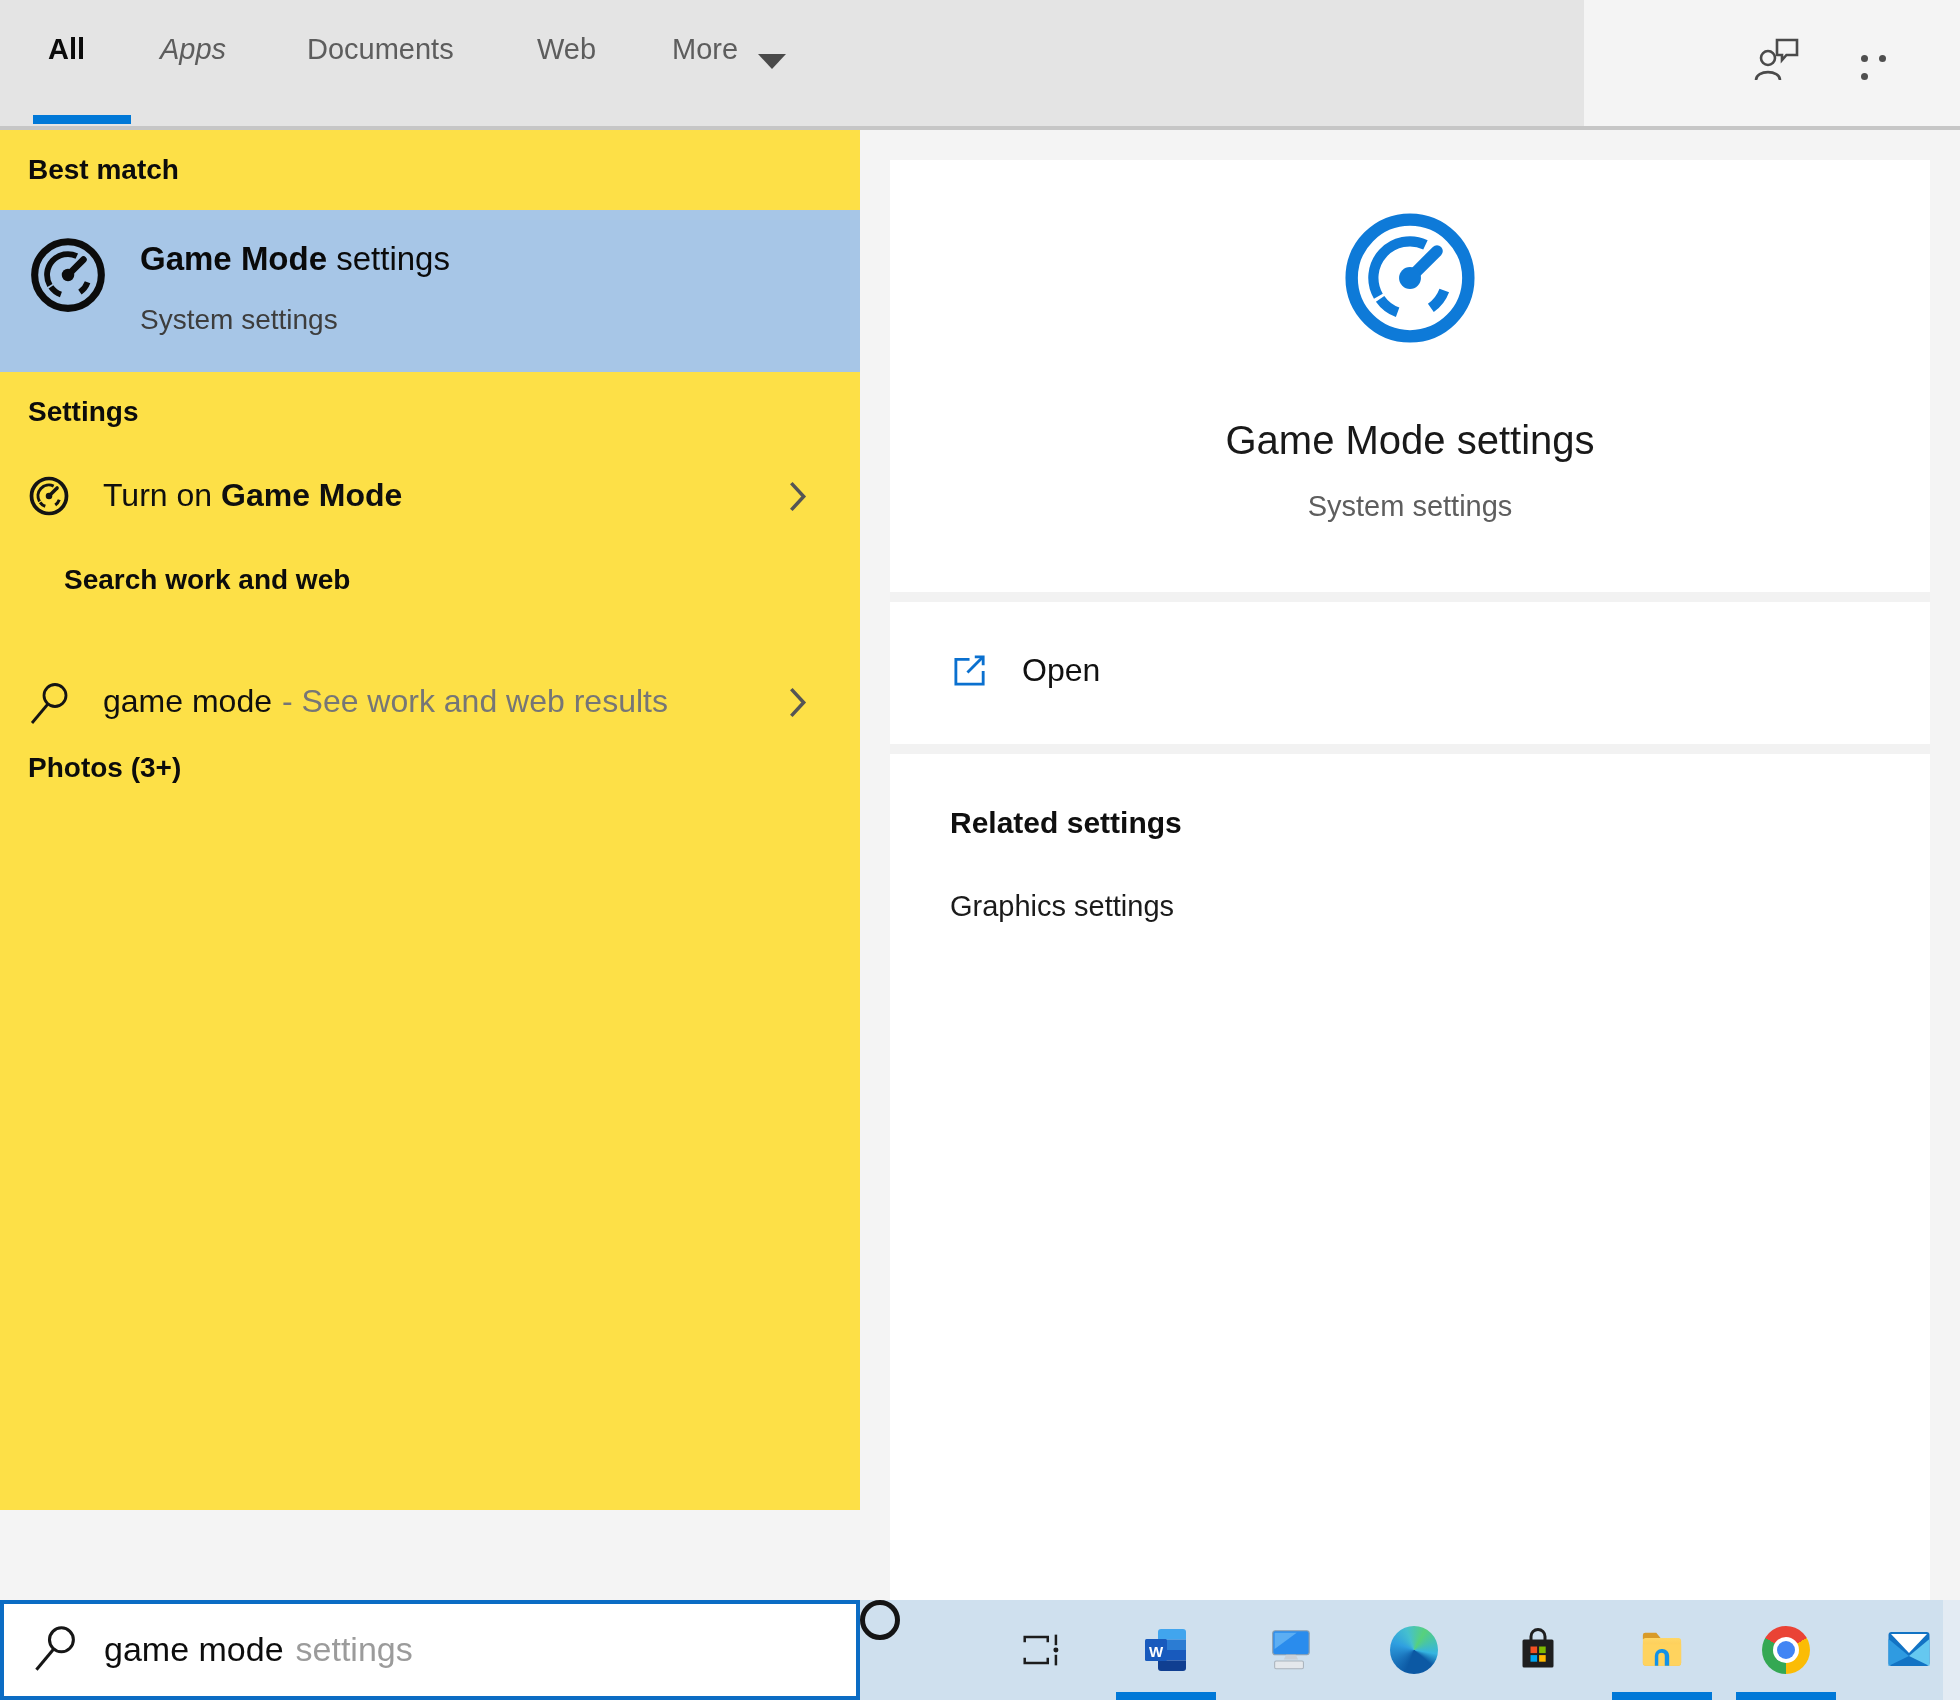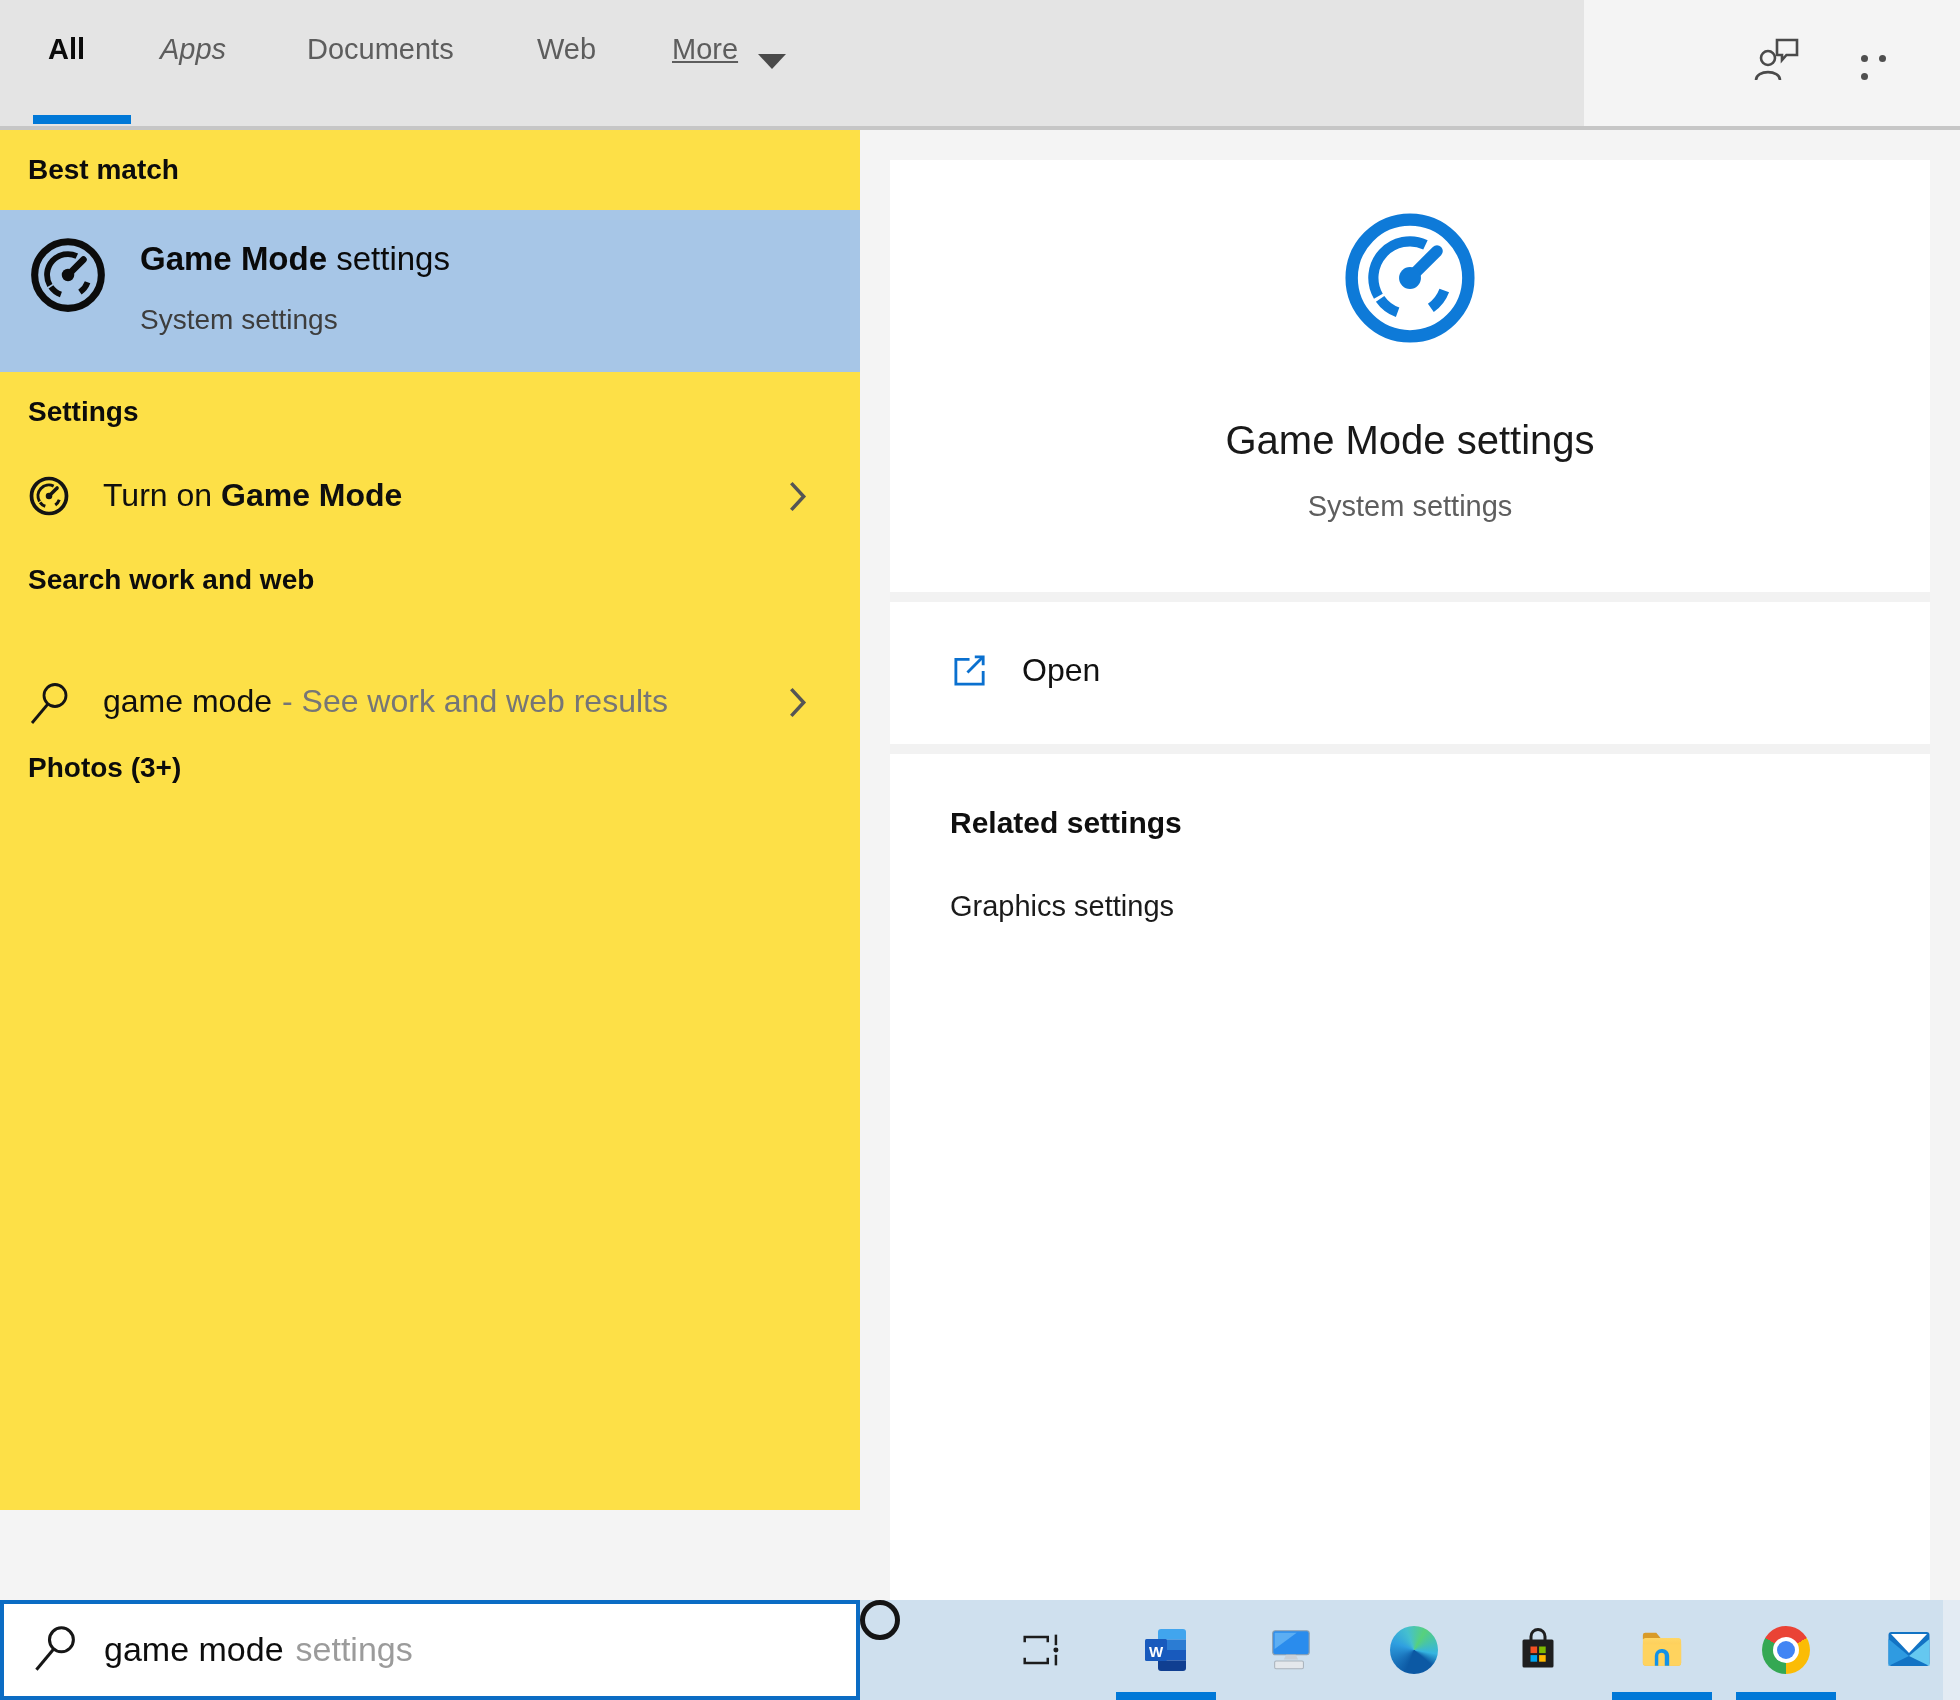--- a/index.html
+++ b/index.html
@@ -6,21 +6,21 @@
   #screen{position:relative;width:1960px;height:1700px;background:#f4f4f4;
           font-family:"Liberation Sans",sans-serif;overflow:hidden;}
 
   
   #header{position:absolute;left:0;top:0;width:1584px;height:126px;background:#e4e4e4;}
   .tab{position:absolute;top:33px;font-size:29px;color:#5d5d5d;cursor:default;}
   #tab-all{left:48px;color:#0b0b0b;font-weight:700;}
   #tab-apps{left:160px;font-style:italic;}
   #tab-documents{left:307px;}
   #tab-web{left:537px;}
-  #tab-more{left:672px;text-decoration:underline;}
+  #tab-more{left:672px;}
   #more-caret{position:absolute;left:758px;top:54px;width:0;height:0;
       border-left:14px solid transparent;border-right:14px solid transparent;
       border-top:15px solid #4a4a4a;}
   #all-underline{position:absolute;left:33px;top:115px;width:98px;height:9px;background:#0078d7;}
   #hdr-divider{position:absolute;left:0;top:126px;width:1960px;height:4px;background:#c6c6c6;}
   #feedback-btn{position:absolute;left:1754px;top:33px;width:46px;height:52px;color:#4a4a4a;}
   #ellipsis-btn{position:absolute;left:1861px;top:55px;width:44px;height:12px;}
   .dot{display:inline-block;width:7px;height:7px;border-radius:50%;background:#4f4f4f;margin-right:7px;vertical-align:top;}
 
   
@@ -34,21 +34,21 @@
   #bm-subtitle{position:absolute;left:140px;top:94px;font-size:28px;color:#3d3d3d;}
   #settings-header{top:266px;}
   .result-row{position:absolute;left:0;width:860px;height:74px;}
   #turnon-row{top:330px;}
   #web-row{top:536px;}
   .row-icon{position:absolute;left:28px;top:15px;width:42px;height:42px;color:#141414;}
   .row-label{position:absolute;left:103px;top:17px;font-size:32px;color:#0f0f0f;white-space:nowrap;}
   .row-label .b{font-weight:700;}
   .row-label .hint{color:#767676;margin-left:10px;}
   .chev{position:absolute;left:788px;top:20px;width:19px;height:33px;color:#555;}
-  #web-header{top:434px;}
+  #web-header{top:434px;margin-left:36px;}
   #photos-header{top:622px;}
 
   
   #card{position:absolute;left:890px;top:160px;width:1040px;height:1440px;background:#ffffff;}
   .card-gap{position:absolute;left:890px;width:1040px;height:10px;background:#f2f2f2;}
   #gap1{top:592px;} #gap2{top:744px;}
   #hero-icon{position:absolute;left:1340px;top:208px;width:140px;height:140px;color:#0e7ad8;}
   #hero-title{position:absolute;left:890px;top:418px;width:1040px;text-align:center;
       font-size:40px;color:#191919;}
   #hero-subtitle{position:absolute;left:890px;top:490px;width:1040px;text-align:center;

